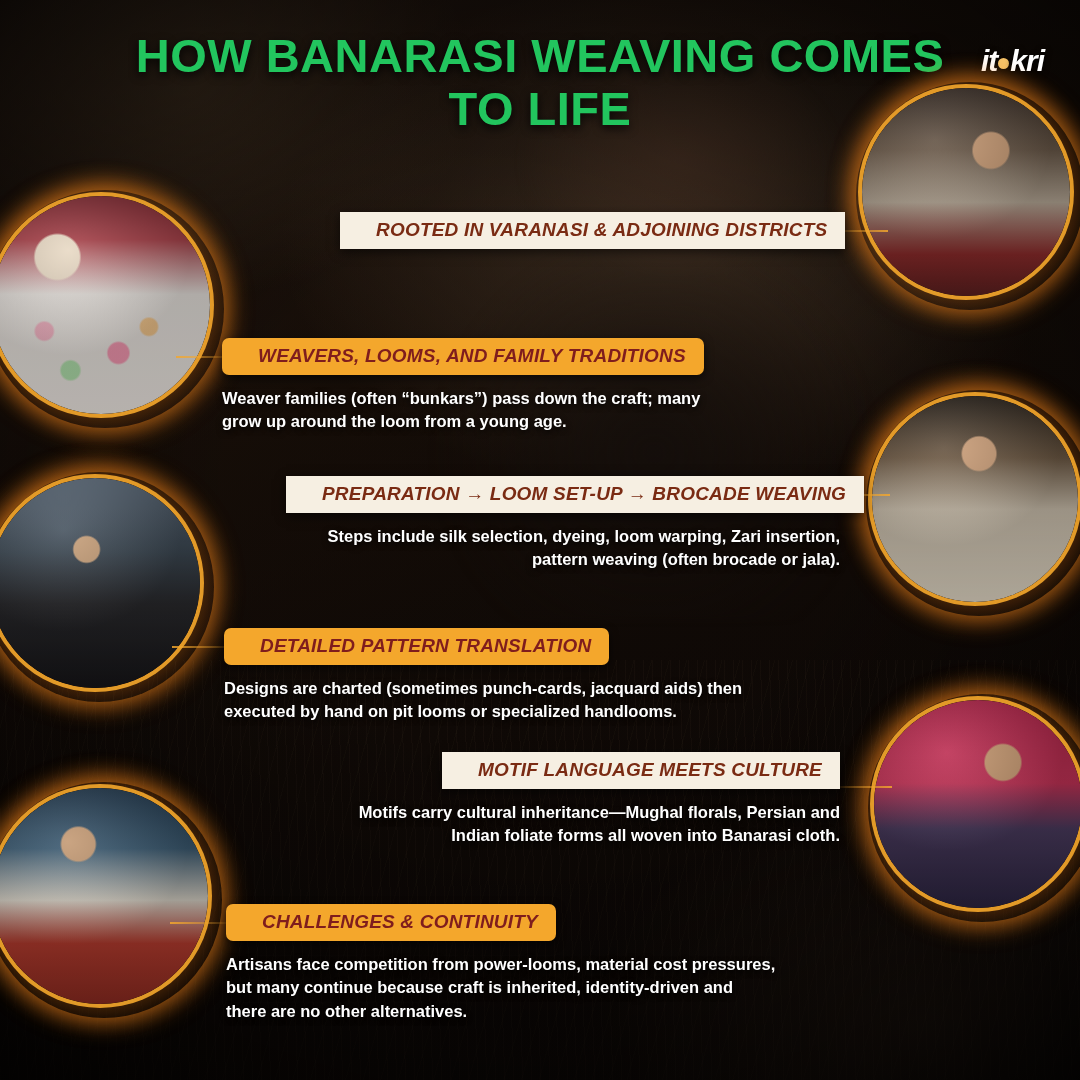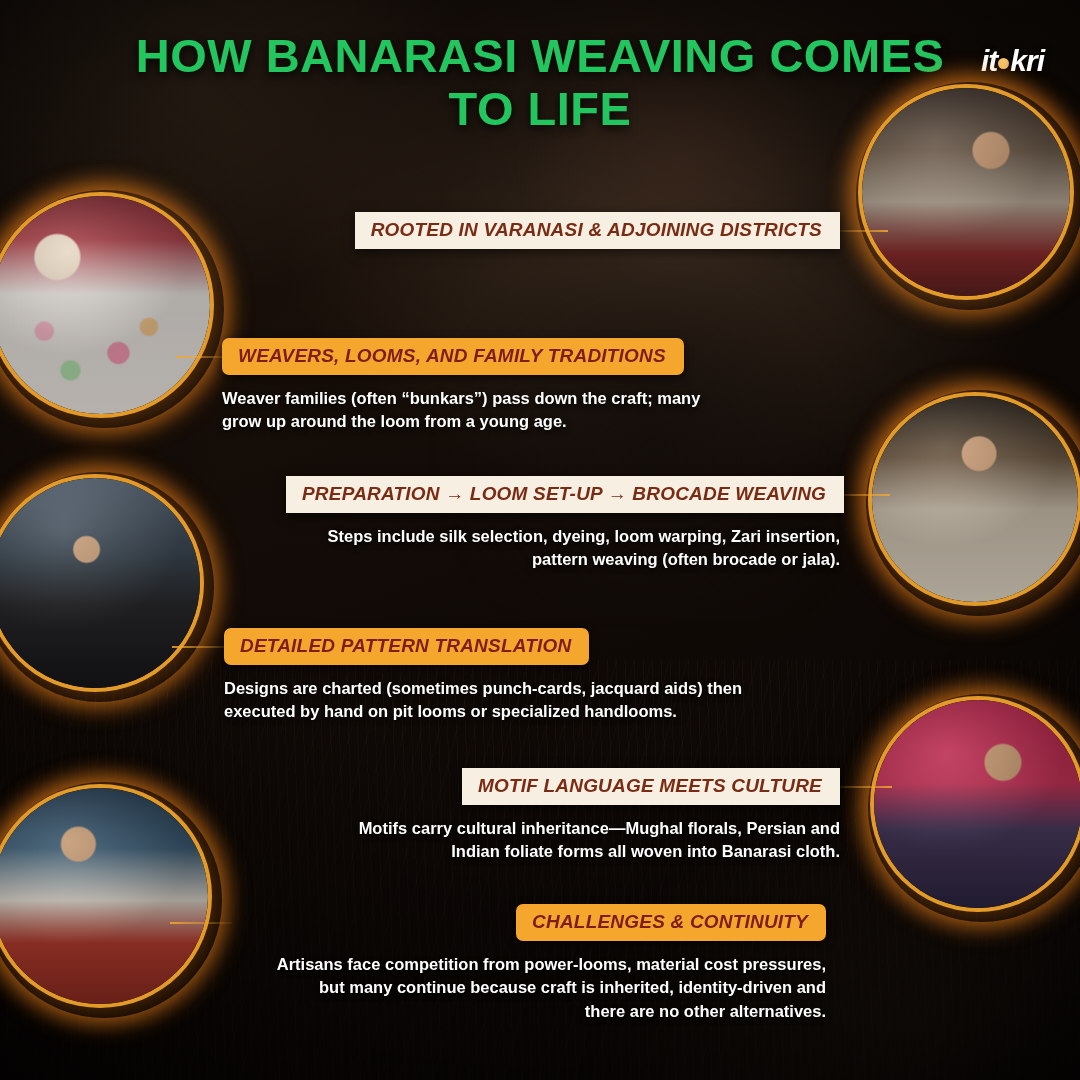--- a/index.html
+++ b/index.html
@@ -94,21 +94,21 @@
     margin: 0 1px;
     vertical-align: 2px;
   }
 
   
   .step {
     position: absolute;
   }
   .step-label {
     display: inline-block;
-    padding: 7px 18px 8px 16px;
+    padding: 7px 18px 8px 36px;
     font-size: 19px;
     font-weight: bold;
     font-style: italic;
     letter-spacing: 0.2px;
     white-space: nowrap;
     box-shadow: 0 3px 10px rgba(0,0,0,0.6);
   }
   .lab-cream { background: #f6efe2; color: #7a2b13; }
   .lab-amber { background: #f4a72c; color: #7f1d1d; border-radius: 7px; }
   .step-body {
@@ -280,26 +280,26 @@
     <div class="step-body">Steps include silk selection, dyeing, loom warping, Zari insertion,
 pattern weaving (often brocade or jala).</div>
   </div>
 
   <div class="step align-left" style="left:224px; top:628px; width:580px;">
     <div class="step-label lab-amber">DETAILED PATTERN TRANSLATION</div>
     <div class="step-body">Designs are charted (sometimes punch-cards, jacquard aids) then
 executed by hand on pit looms or specialized handlooms.</div>
   </div>
 
-  <div class="step align-right" style="left:300px; top:768px; width:540px;">
+  <div class="step align-right" style="left:300px; top:752px; width:540px;">
     <div class="step-label lab-cream">MOTIF LANGUAGE MEETS CULTURE</div>
     <div class="step-body">Motifs carry cultural inheritance—Mughal florals, Persian and
 Indian foliate forms all woven into Banarasi cloth.</div>
   </div>
 
-  <div class="step align-left" style="left:226px; top:904px; width:600px;text-align:right;">
+  <div class="step align-left" style="left:226px; top:904px; width:600px;">
     <div class="step-label lab-amber">CHALLENGES &amp; CONTINUITY</div>
     <div class="step-body">Artisans face competition from power-looms, material cost pressures,
 but many continue because craft is inherited, identity-driven and
 there are no other alternatives.</div>
   </div>
 
 </div>
 
 </body></html>

